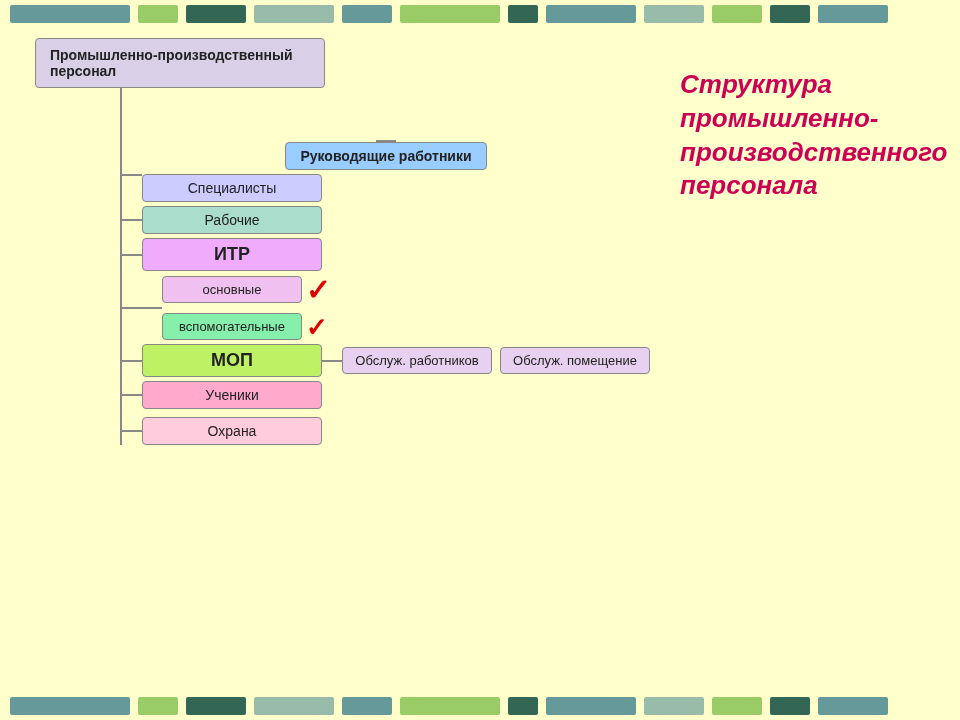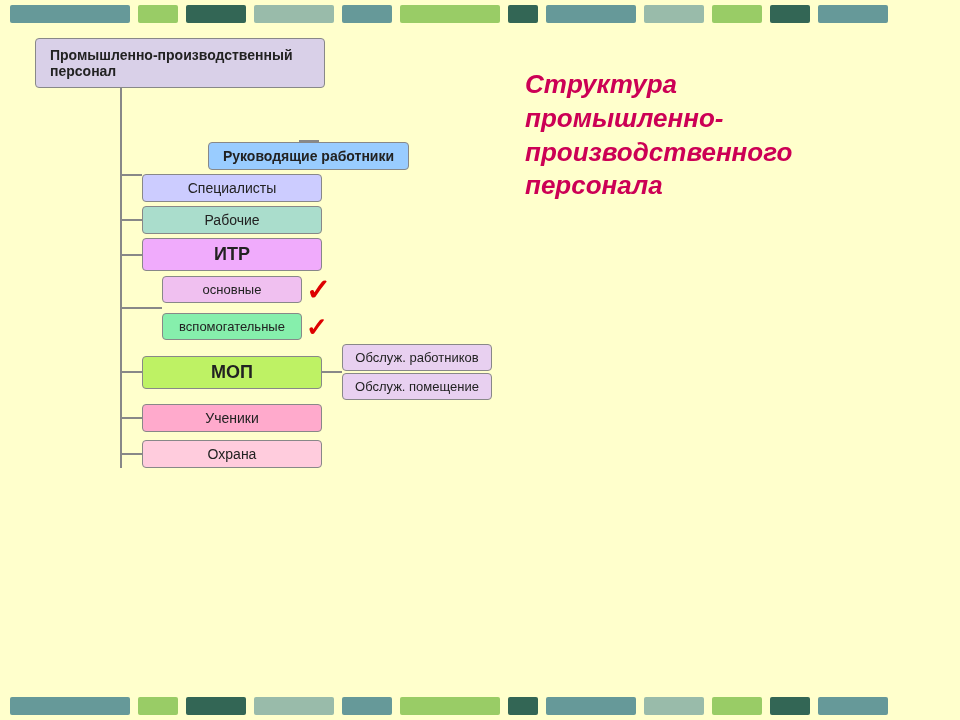--- a/index.html
+++ b/index.html
@@ -208,21 +208,21 @@
               <div style="color:#dd0000; font-size:26px; font-weight:bold; margin-left:4px; line-height:1;">✓</div>
             </div>
           </div>
         </div>
 
         <div style="display:flex; flex-direction:row; align-items:center;">
           <div style="width:20px; height:2px; background:#888; flex-shrink:0;"></div>
           <div class="item-box box-mop">МОП</div>
 
           <div style="width:20px; height:2px; background:#888; flex-shrink:0;"></div>
-          <div style="display:flex; flex-direction:column; gap:2px;">
+          <div style="display:flex; flex-direction:row; gap:8px;">
             <div class="sub-box-obsluzh-rab">Обслуж. работников</div>
             <div class="sub-box-obsluzh-pom">Обслуж. помещение</div>
           </div>
         </div>
 
         <div style="display:flex; flex-direction:row; align-items:center; margin-bottom:4px;">
           <div style="width:20px; height:2px; background:#888; flex-shrink:0;"></div>
           <div class="item-box box-ucheniki">Ученики</div>
         </div>
 

